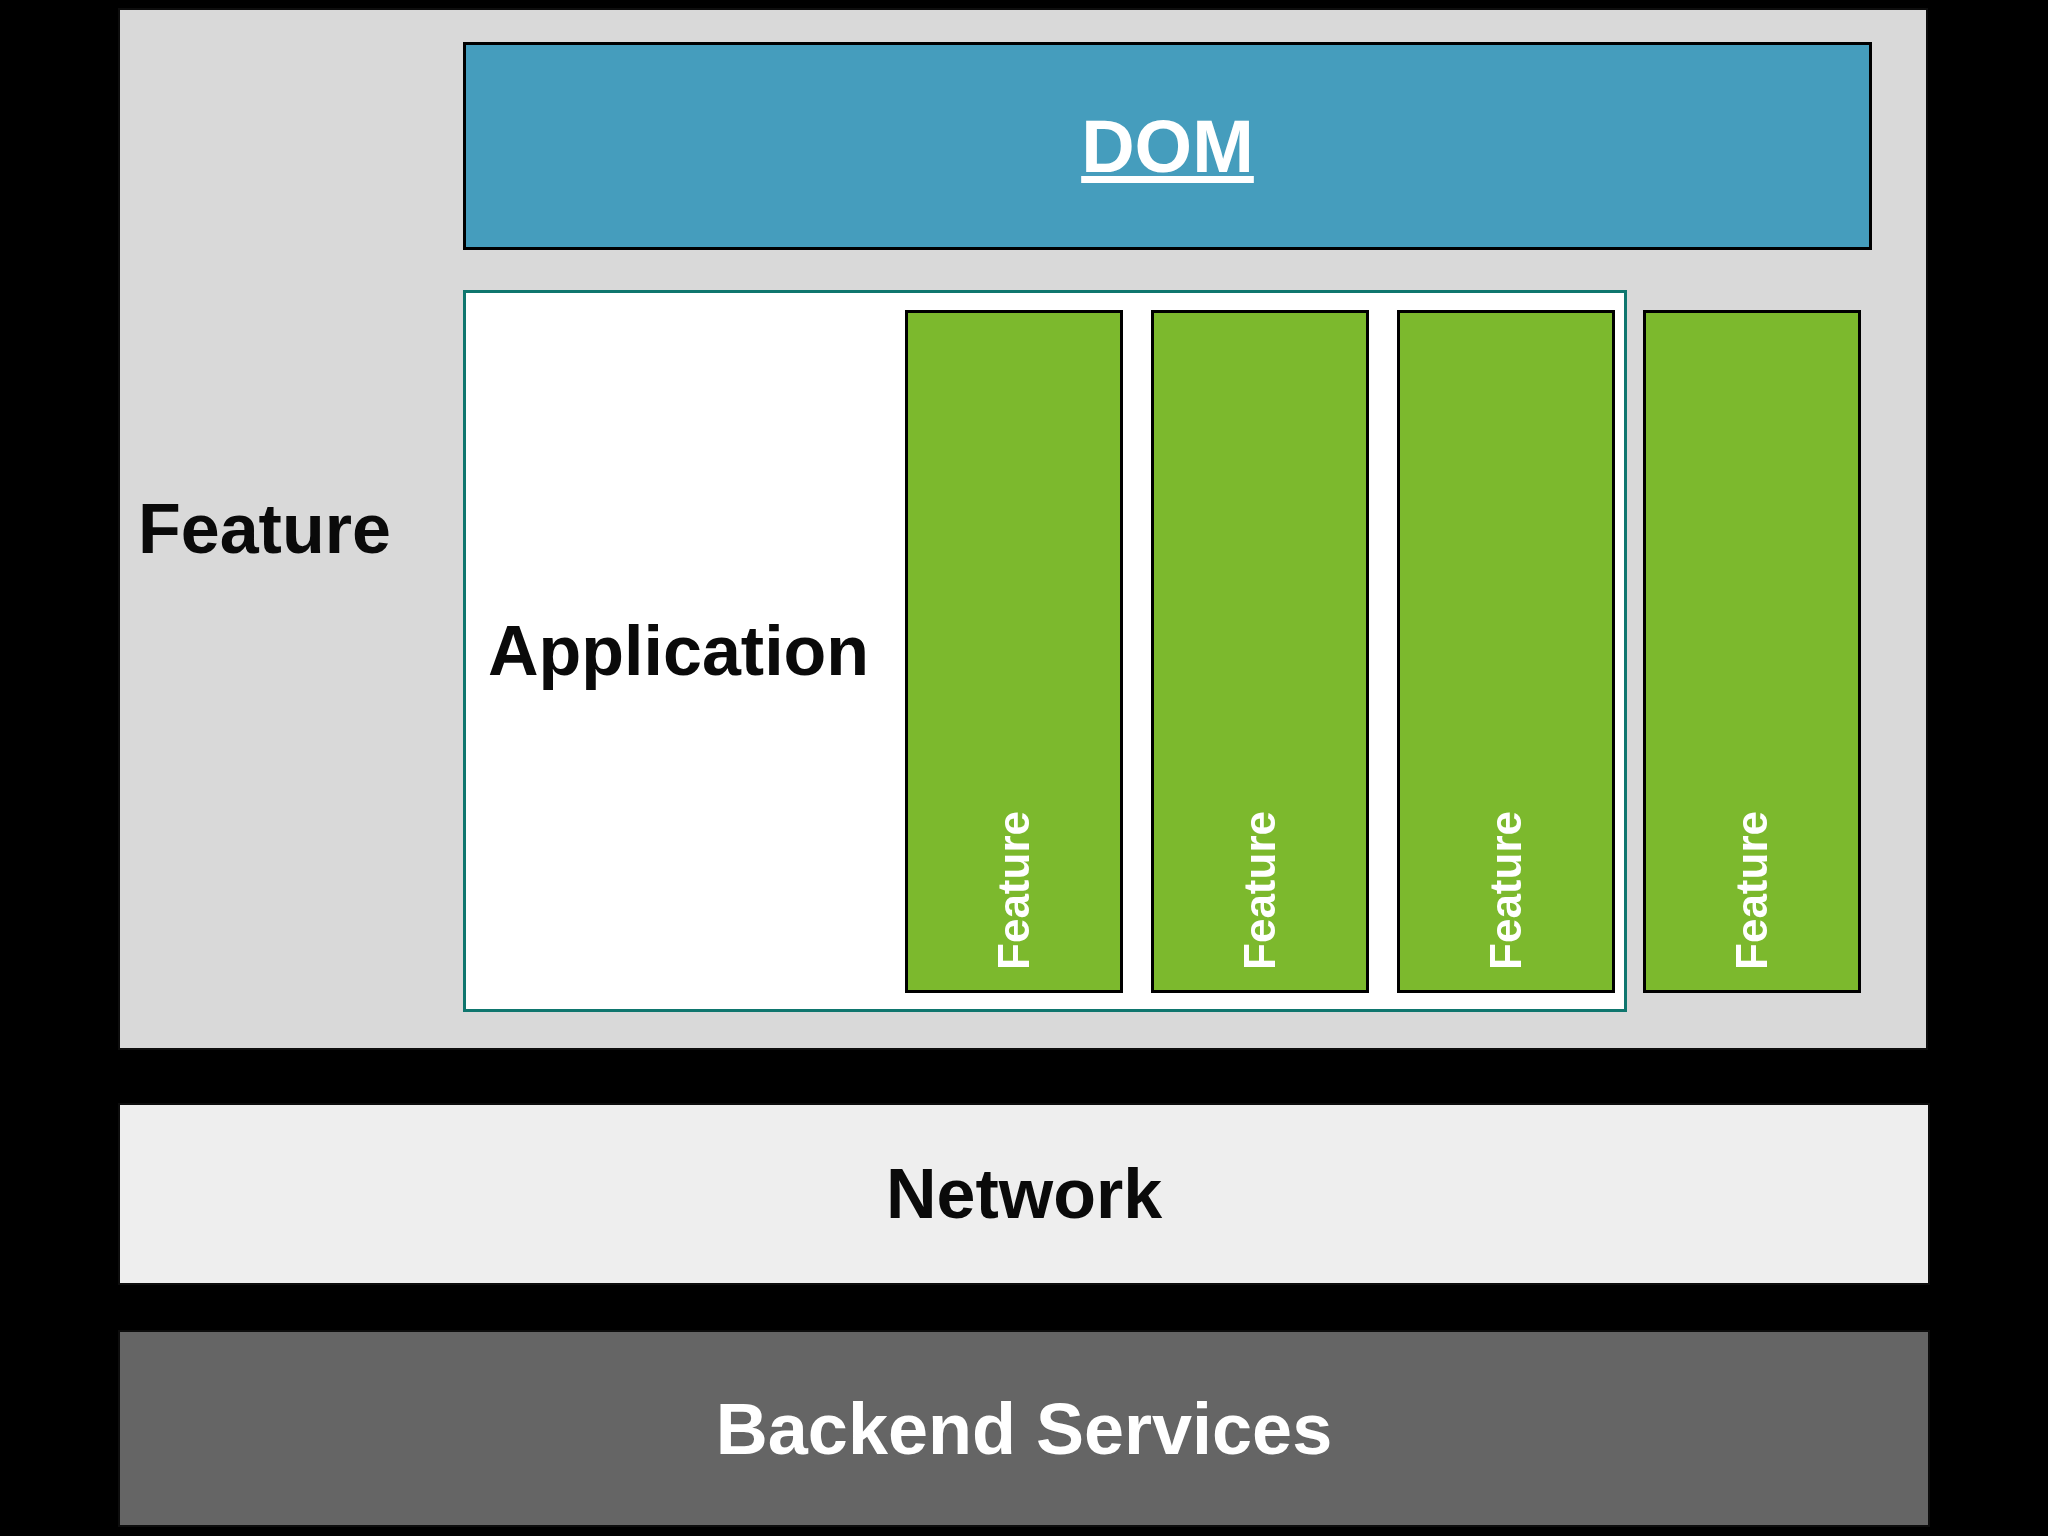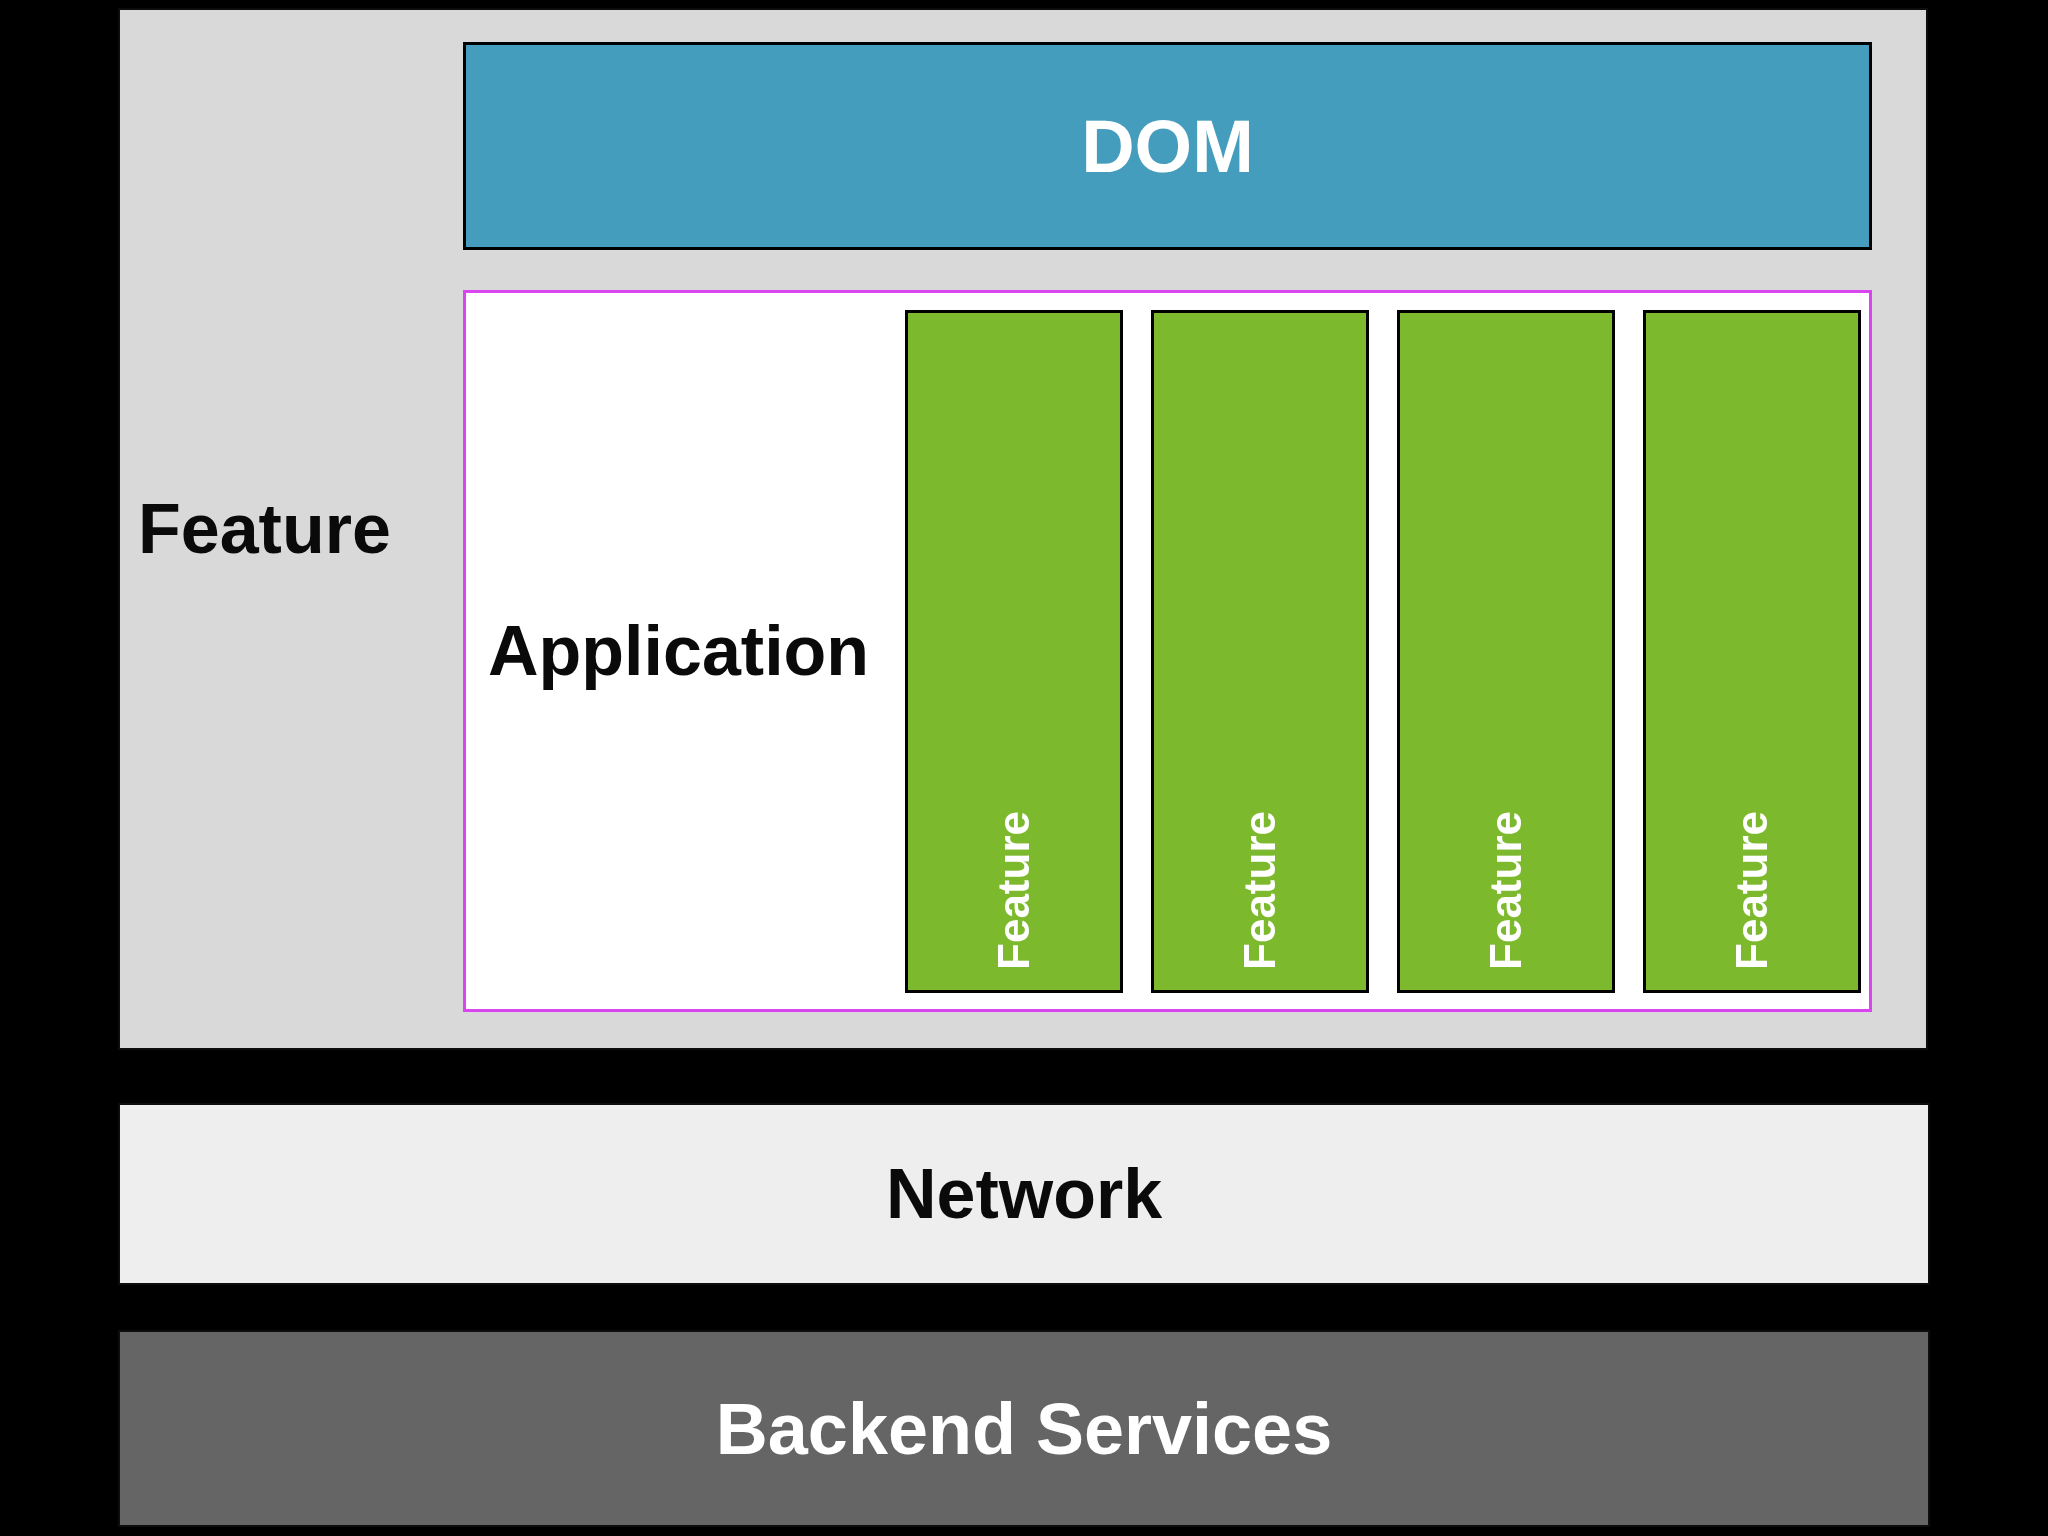--- a/index.html
+++ b/index.html
@@ -52,29 +52,30 @@
     width: 1409px; height: 208px;
     background: var(--dom-bg);
     border: 3px solid #000000;
     display: flex;
     align-items: center;
     justify-content: center;
   }
   .dom-label {
     font-size: 74px;
     color: var(--label-light);
+    text-decoration: underline;
   }
 
   
   .app-box {
     position: absolute;
     left: 343px; top: 280px;
-    width: 1409px; height: 722px;
+    width: 1164px; height: 722px;
     background: var(--app-bg);
-    border: 3px solid #d946ef;
+    border: 3px solid #0f766e;
   }
   .app-label {
     position: absolute;
     left: 22px; top: 50%;
     transform: translateY(-50%);
     font-size: 70px;
     color: var(--label-dark);
     white-space: nowrap;
   }
 

